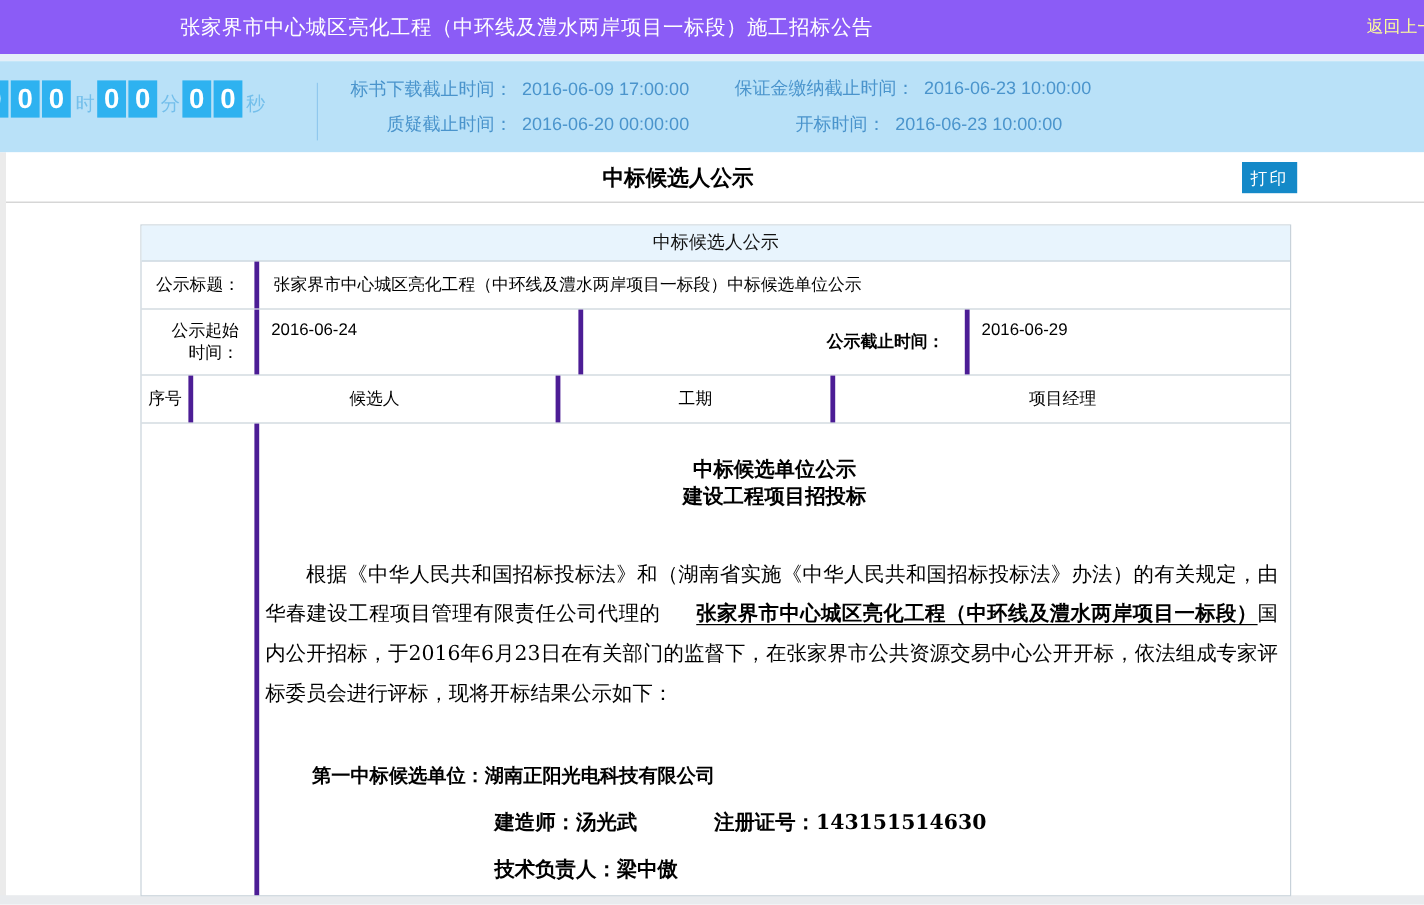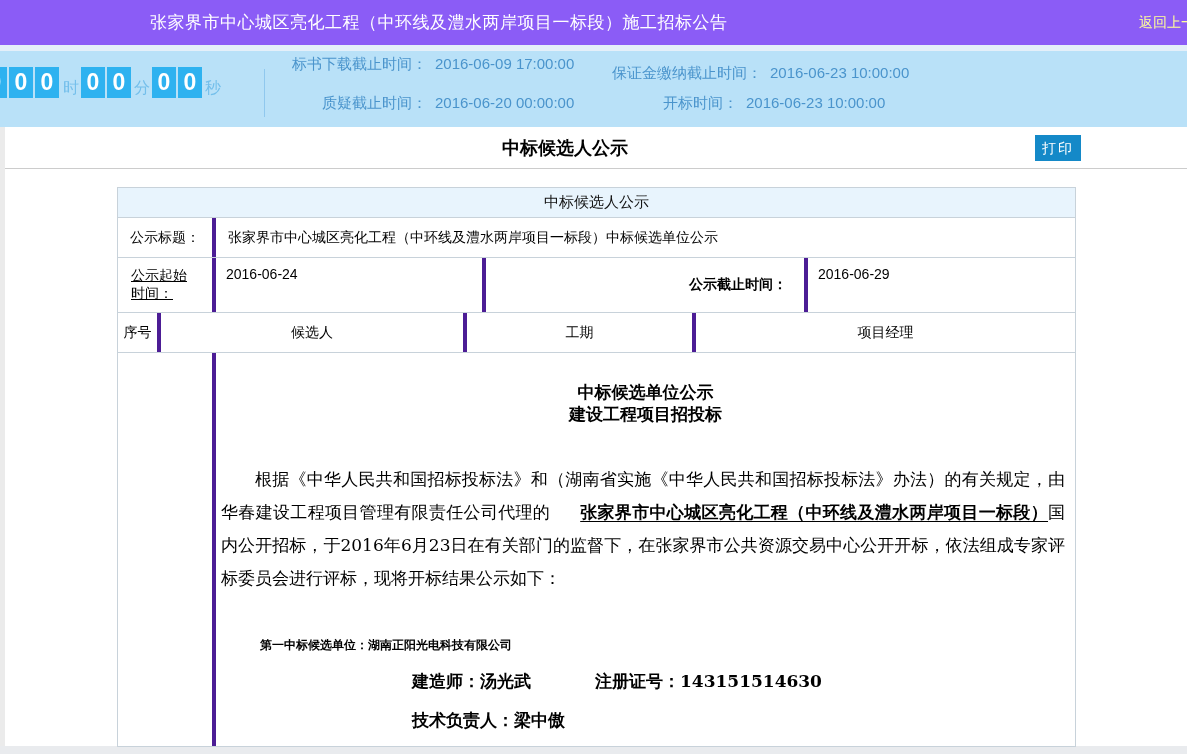--- a/index.html
+++ b/index.html
@@ -81,21 +81,21 @@
 
   .r-head {
     height:30px; background:#e8f4fd; align-items:center; justify-content:center;
     font-size:15px; color:#111;
   }
   .r-title { min-height:40px; }
   .r-title .lbl { width:98px; display:flex; align-items:center; justify-content:center; }
   .r-title .val { flex:1; display:flex; align-items:center; padding-left:12px; }
 
   .r-dates { min-height:55px; }
-  .r-dates .lbl-start { width:98px; display:flex; align-items:center; justify-content:center; text-align:left; padding:0 13px;text-decoration:underline; }
+  .r-dates .lbl-start { width:98px; display:flex; align-items:center; justify-content:center; text-align:right; padding:0 13px; }
   .r-dates .v-start { width:270px; padding:8px 0 0 10px; }
   .r-dates .lbl-end { width:322px; display:flex; align-items:center; justify-content:flex-end; padding-right:17px;font-weight:bold; }
   .r-dates .v-end { flex:1; padding:8px 0 0 10px; }
 
   .r-cols { height:40px; }
   .r-cols .cell { display:flex; align-items:center; justify-content:center; }
   .c-seq { width:43px; }
   .c-cand { width:306px; }
   .c-dur { width:229px; }
   .c-mgr { flex:1; }
@@ -108,21 +108,21 @@
   }
   .doc-h { text-align:center; font-size:17px; font-weight:bold; line-height:22px; }
   .doc-h2 { margin-top:12px; }
   .doc-para {
     margin-top:38px; padding:0 10px 0 5px;
     font-size:17px; line-height:33px; text-align:justify; text-indent:2em;
   }
   .doc-para .em {
     font-weight:bold; text-decoration:underline; text-underline-offset:3px;padding-left:30px;
   }
-  .winner-line { margin:42px 0 0 44px; font-size:12px; font-weight:bold; }
+  .winner-line { margin:42px 0 0 44px; font-size:16px; font-weight:bold; }
   .crew-line { margin:16px 0 0 196px; font-size:17px; font-weight:bold; }
   .crew-line .cert-label { margin-left:64px; }
 </style>
 </head>
 <body>
 
 <div class="topbar">
   <div class="topbar-title">张家界市中心城区亮化工程（中环线及澧水两岸项目一标段）施工招标公告</div>
   <a class="back-link">返回上一页</a>
 </div>
@@ -136,21 +136,21 @@
   <span class="unit" style="left:63px;">时</span>
   <div class="digit-box" style="left:81px;">0</div>
   <div class="digit-box" style="left:107px;">0</div>
   <span class="unit" style="left:134px;">分</span>
   <div class="digit-box" style="left:152px;">0</div>
   <div class="digit-box" style="left:178px;">0</div>
   <span class="unit" style="left:205px;">秒</span>
 
   <div class="vdivider"></div>
 
-  <div class="dl-item w1" style="left:272px; top:4px;">
+  <div class="dl-item w1" style="left:272px; top:14px;">
     <span class="dl-label">标书下载截止时间：</span><span class="dl-value">2016-06-09 17:00:00</span>
   </div>
   <div class="dl-item w2" style="left:592px; top:13px;">
     <span class="dl-label">保证金缴纳截止时间：</span><span class="dl-value">2016-06-23 10:00:00</span>
   </div>
   <div class="dl-item w1" style="left:272px; top:43px;">
     <span class="dl-label">质疑截止时间：</span><span class="dl-value">2016-06-20 00:00:00</span>
   </div>
   <div class="dl-item w2" style="left:568px; top:43px;">
     <span class="dl-label">开标时间：</span><span class="dl-value">2016-06-23 10:00:00</span>

